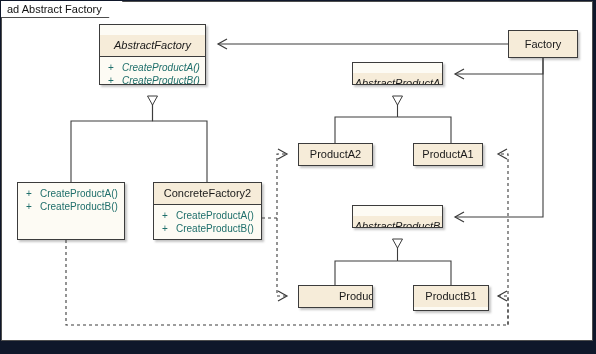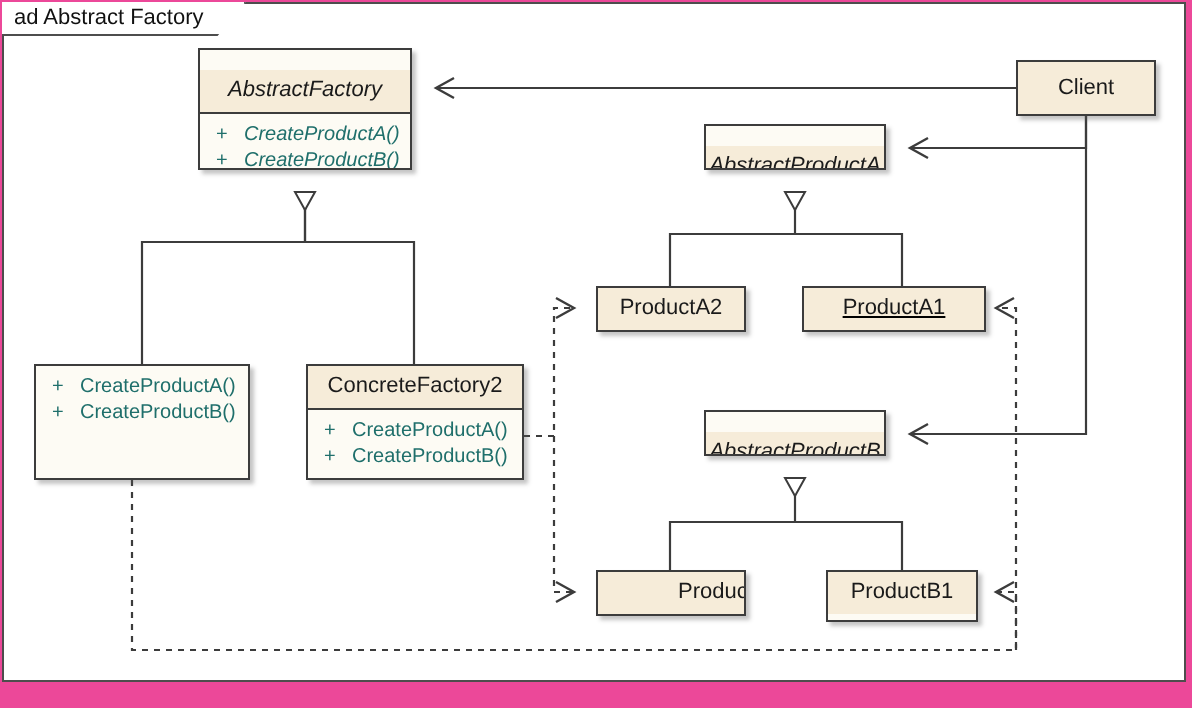--- a/index.html
+++ b/index.html
@@ -4,21 +4,21 @@
 <style>
   html, body {
     margin: 0;
     padding: 0;
     background: #ffffff;
   }
   #canvas {
     position: relative;
     width: 596px;
     height: 354px;
-    background: #ec4899;
+    background: #0f172a;
     font-family: "Liberation Sans", sans-serif;
     overflow: hidden;
   }
 
   
   #frame {
     position: absolute;
     left: 1px;
     top: 1px;
     width: 592px;
@@ -159,36 +159,36 @@
       <div class="op abstract">
         <span class="vis">+</span><span class="sig">CreateProductA()</span>
       </div>
       <div class="op abstract">
         <span class="vis">+</span><span class="sig">CreateProductB()</span>
       </div>
     </div>
   </div>
 
   <div class="node simple" style="left:508px; top:30px; width:70px; height:28px;">
-    <div class="title" style="line-height:26px; height:26px;">Client</div>
+    <div class="title" style="line-height:26px; height:26px;">Factory</div>
   </div>
 
   <div class="node simple" style="left:352px; top:205px; width:91px; height:23px;">
     <div class="title abstract" style="line-height:21px; height:21px;">AbstractProductB</div>
   </div>
 
   <div class="node simple" style="left:352px; top:62px; width:91px; height:23px;">
     <div class="title abstract" style="line-height:21px; height:21px;">AbstractProductA</div>
   </div>
 
   <div class="node simple" style="left:298px; top:143px; width:75px; height:23px;">
     <div class="title" style="line-height:21px; height:21px;">ProductA2</div>
   </div>
 
-  <div class="node simple" style="left:401px; top:143px; width:92px; height:23px;text-decoration:underline;">
+  <div class="node simple" style="left:413px; top:143px; width:70px; height:23px;">
     <div class="title" style="line-height:21px; height:21px;">ProductA1</div>
   </div>
 
   <div class="node simple" style="left:298px; top:285px; width:75px; height:23px;">
     <div class="title" style="line-height:21px; height:21px;padding-left:40px;">ProductB2</div>
   </div>
 
   <div class="node simple" style="left:413px; top:285px; width:76px; height:26px;">
     <div class="title" style="line-height:21px; height:21px;">ProductB1</div>
   </div>

